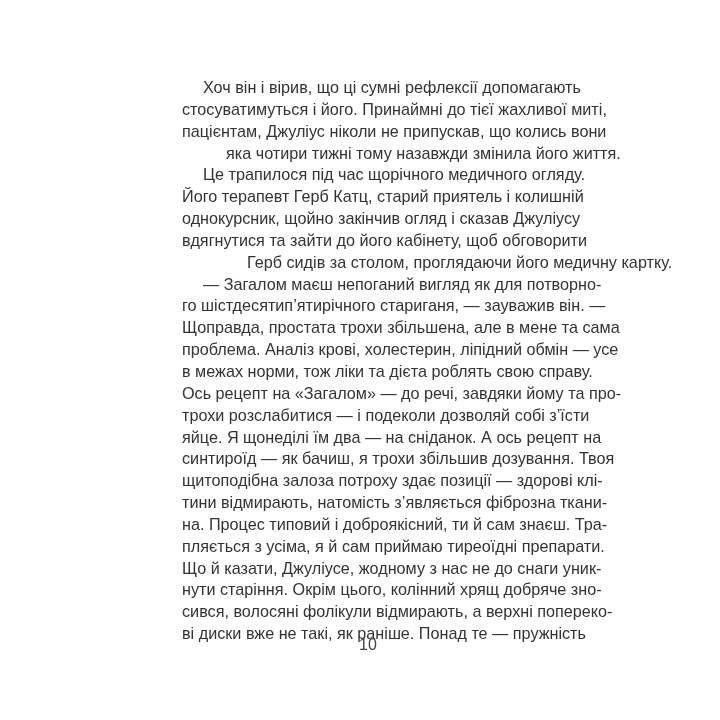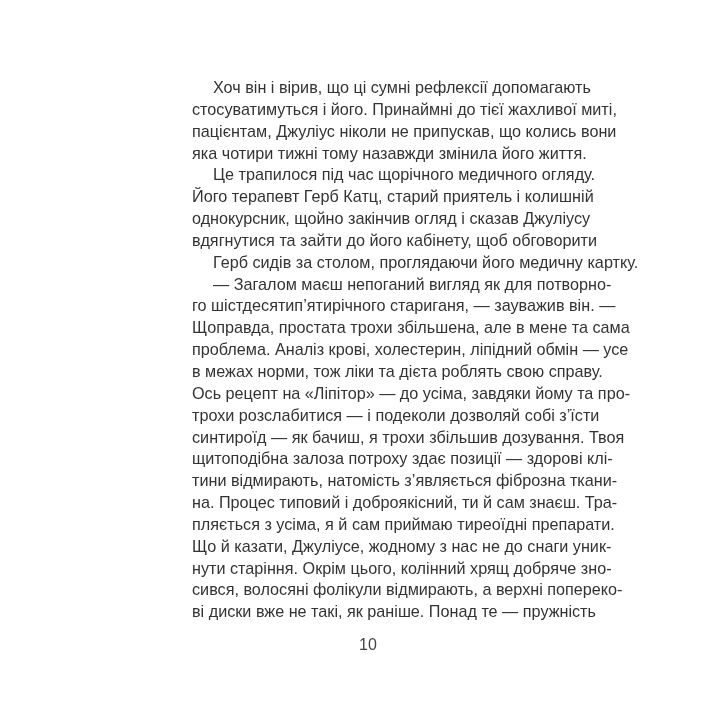--- a/index.html
+++ b/index.html
@@ -14,41 +14,42 @@
       overflow: hidden;
     }
     .page {
       position: absolute;
       left: 0; top: 0;
       width: 720px; height: 720px;
       background: #ffffff;
     }
     .text-block {
       position: absolute;
-      left: 192px;
+      left: 182px;
       top: 77px;
       width: 397px;
       font-family: "Liberation Sans", sans-serif;
       font-size: 16.2px;
       line-height: 21.85px;
       color: #333333;
     }
     .line {
       display: block;
       height: 21.85px;
       white-space: nowrap;
       text-align: justify;
       text-align-last: justify;
       overflow: visible;
     }
     .line.indent {
       padding-left: 21px;
     }
     .line.last {
       text-align-last: left;
+      margin-left: 44px;
     }
     .page-number {
       position: absolute;
       left: 0;
       width: 736px;
       top: 636px;
       text-align: center;
       font-family: "Liberation Sans", sans-serif;
       font-size: 16px;
       color: #444444;
@@ -66,22 +67,23 @@
     <span class="line indent">Це трапилося під час щорічного медичного огляду.</span>
     <span class="line">Його терапевт Герб Катц, старий приятель і колишній</span>
     <span class="line">однокурсник, щойно закінчив огляд і сказав Джуліусу</span>
     <span class="line">вдягнутися та зайти до його кабінету, щоб обговорити</span>
     <span class="line indent last">Герб сидів за столом, проглядаючи його медичну картку.</span>
     <span class="line indent">— Загалом маєш непоганий вигляд як для потворно-</span>
     <span class="line">го шістдесятип’ятирічного стариганя, — зауважив він. —</span>
     <span class="line">Щоправда, простата трохи збільшена, але в мене та сама</span>
     <span class="line">проблема. Аналіз крові, холестерин, ліпідний обмін — усе</span>
     <span class="line">в межах норми, тож ліки та дієта роблять свою справу.</span>
-    <span class="line">Ось рецепт на «Ліпітор» — до усіма, завдяки йому та про-</span>
+    <span class="line">Ось рецепт на «Загалом» — до речі, завдяки йому та про-</span>
     <span class="line">трохи розслабитися — і подеколи дозволяй собі з’їсти</span>
+    <span class="line">яйце. Я щонеділі їм два — на сніданок. А ось рецепт на</span>
     <span class="line">синтироїд — як бачиш, я трохи збільшив дозування. Твоя</span>
     <span class="line">щитоподібна залоза потроху здає позиції — здорові клі-</span>
     <span class="line">тини відмирають, натомість з’являється фіброзна ткани-</span>
     <span class="line">на. Процес типовий і доброякісний, ти й сам знаєш. Тра-</span>
     <span class="line">пляється з усіма, я й сам приймаю тиреоїдні препарати.</span>
     <span class="line">Що й казати, Джуліусе, жодному з нас не до снаги уник-</span>
     <span class="line">нути старіння. Окрім цього, колінний хрящ добряче зно-</span>
     <span class="line">сився, волосяні фолікули відмирають, а верхні попереко-</span>
     <span class="line">ві диски вже не такі, як раніше. Понад те — пружність</span>
   </div>

